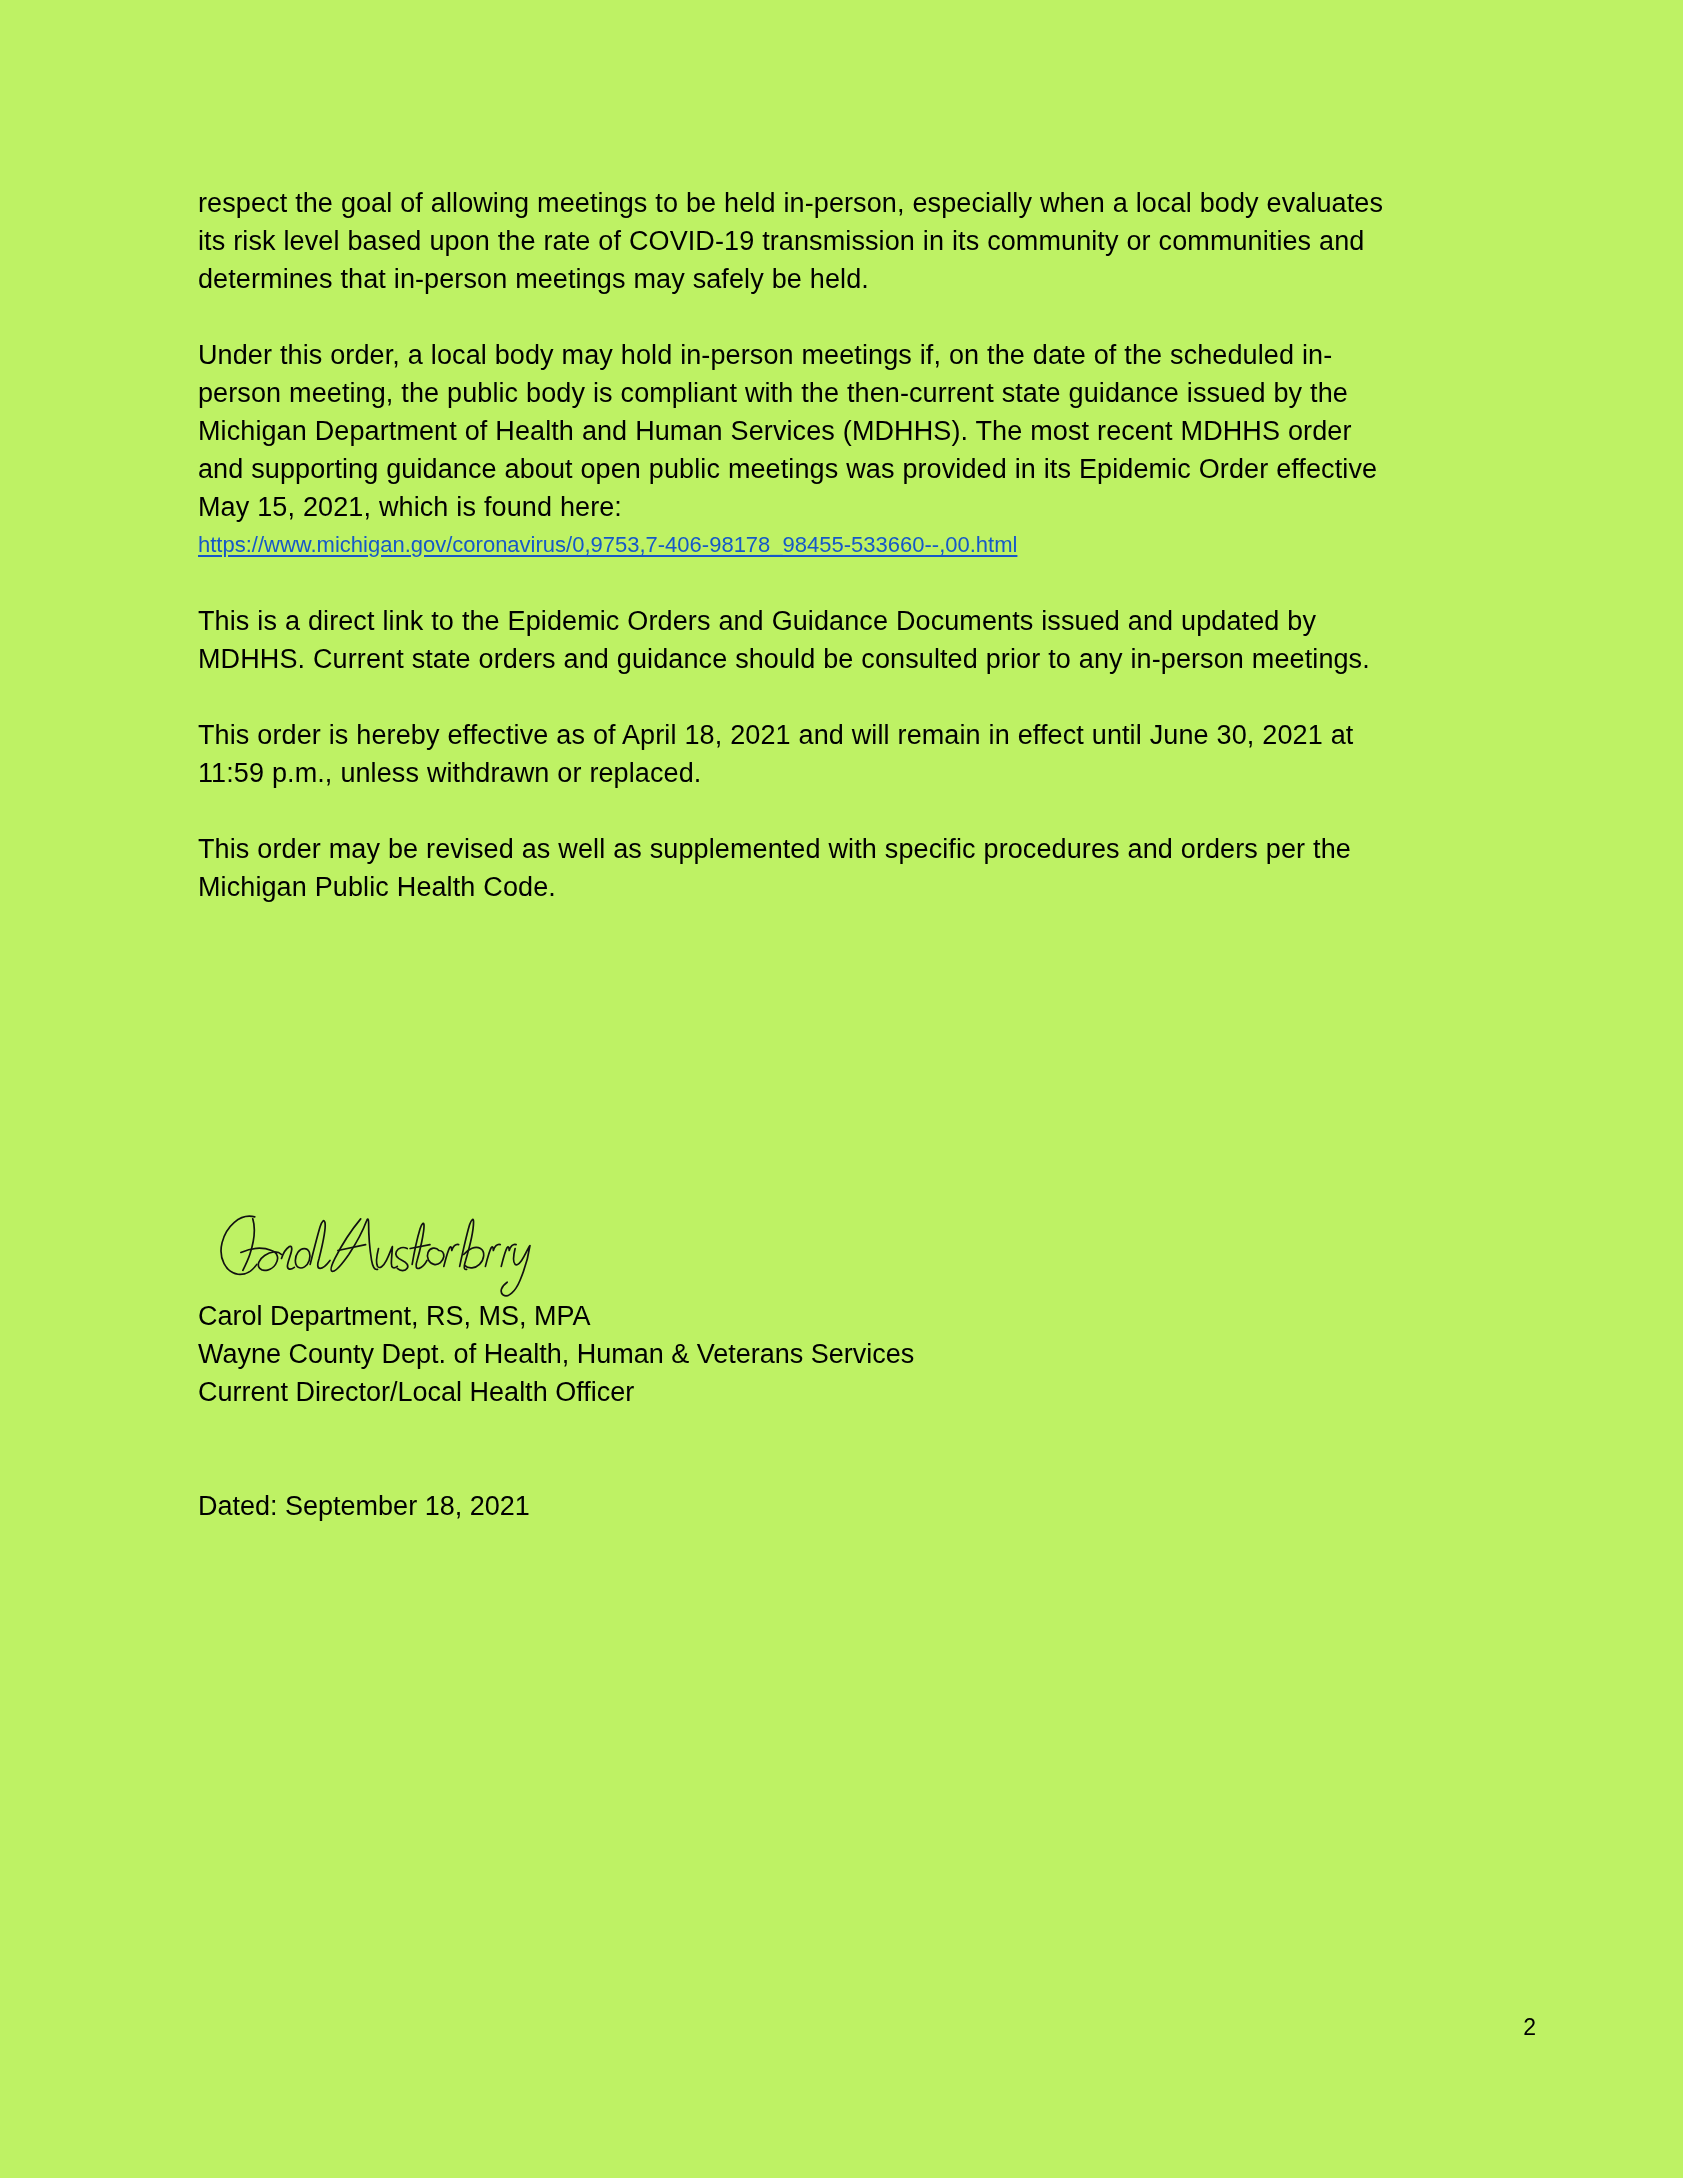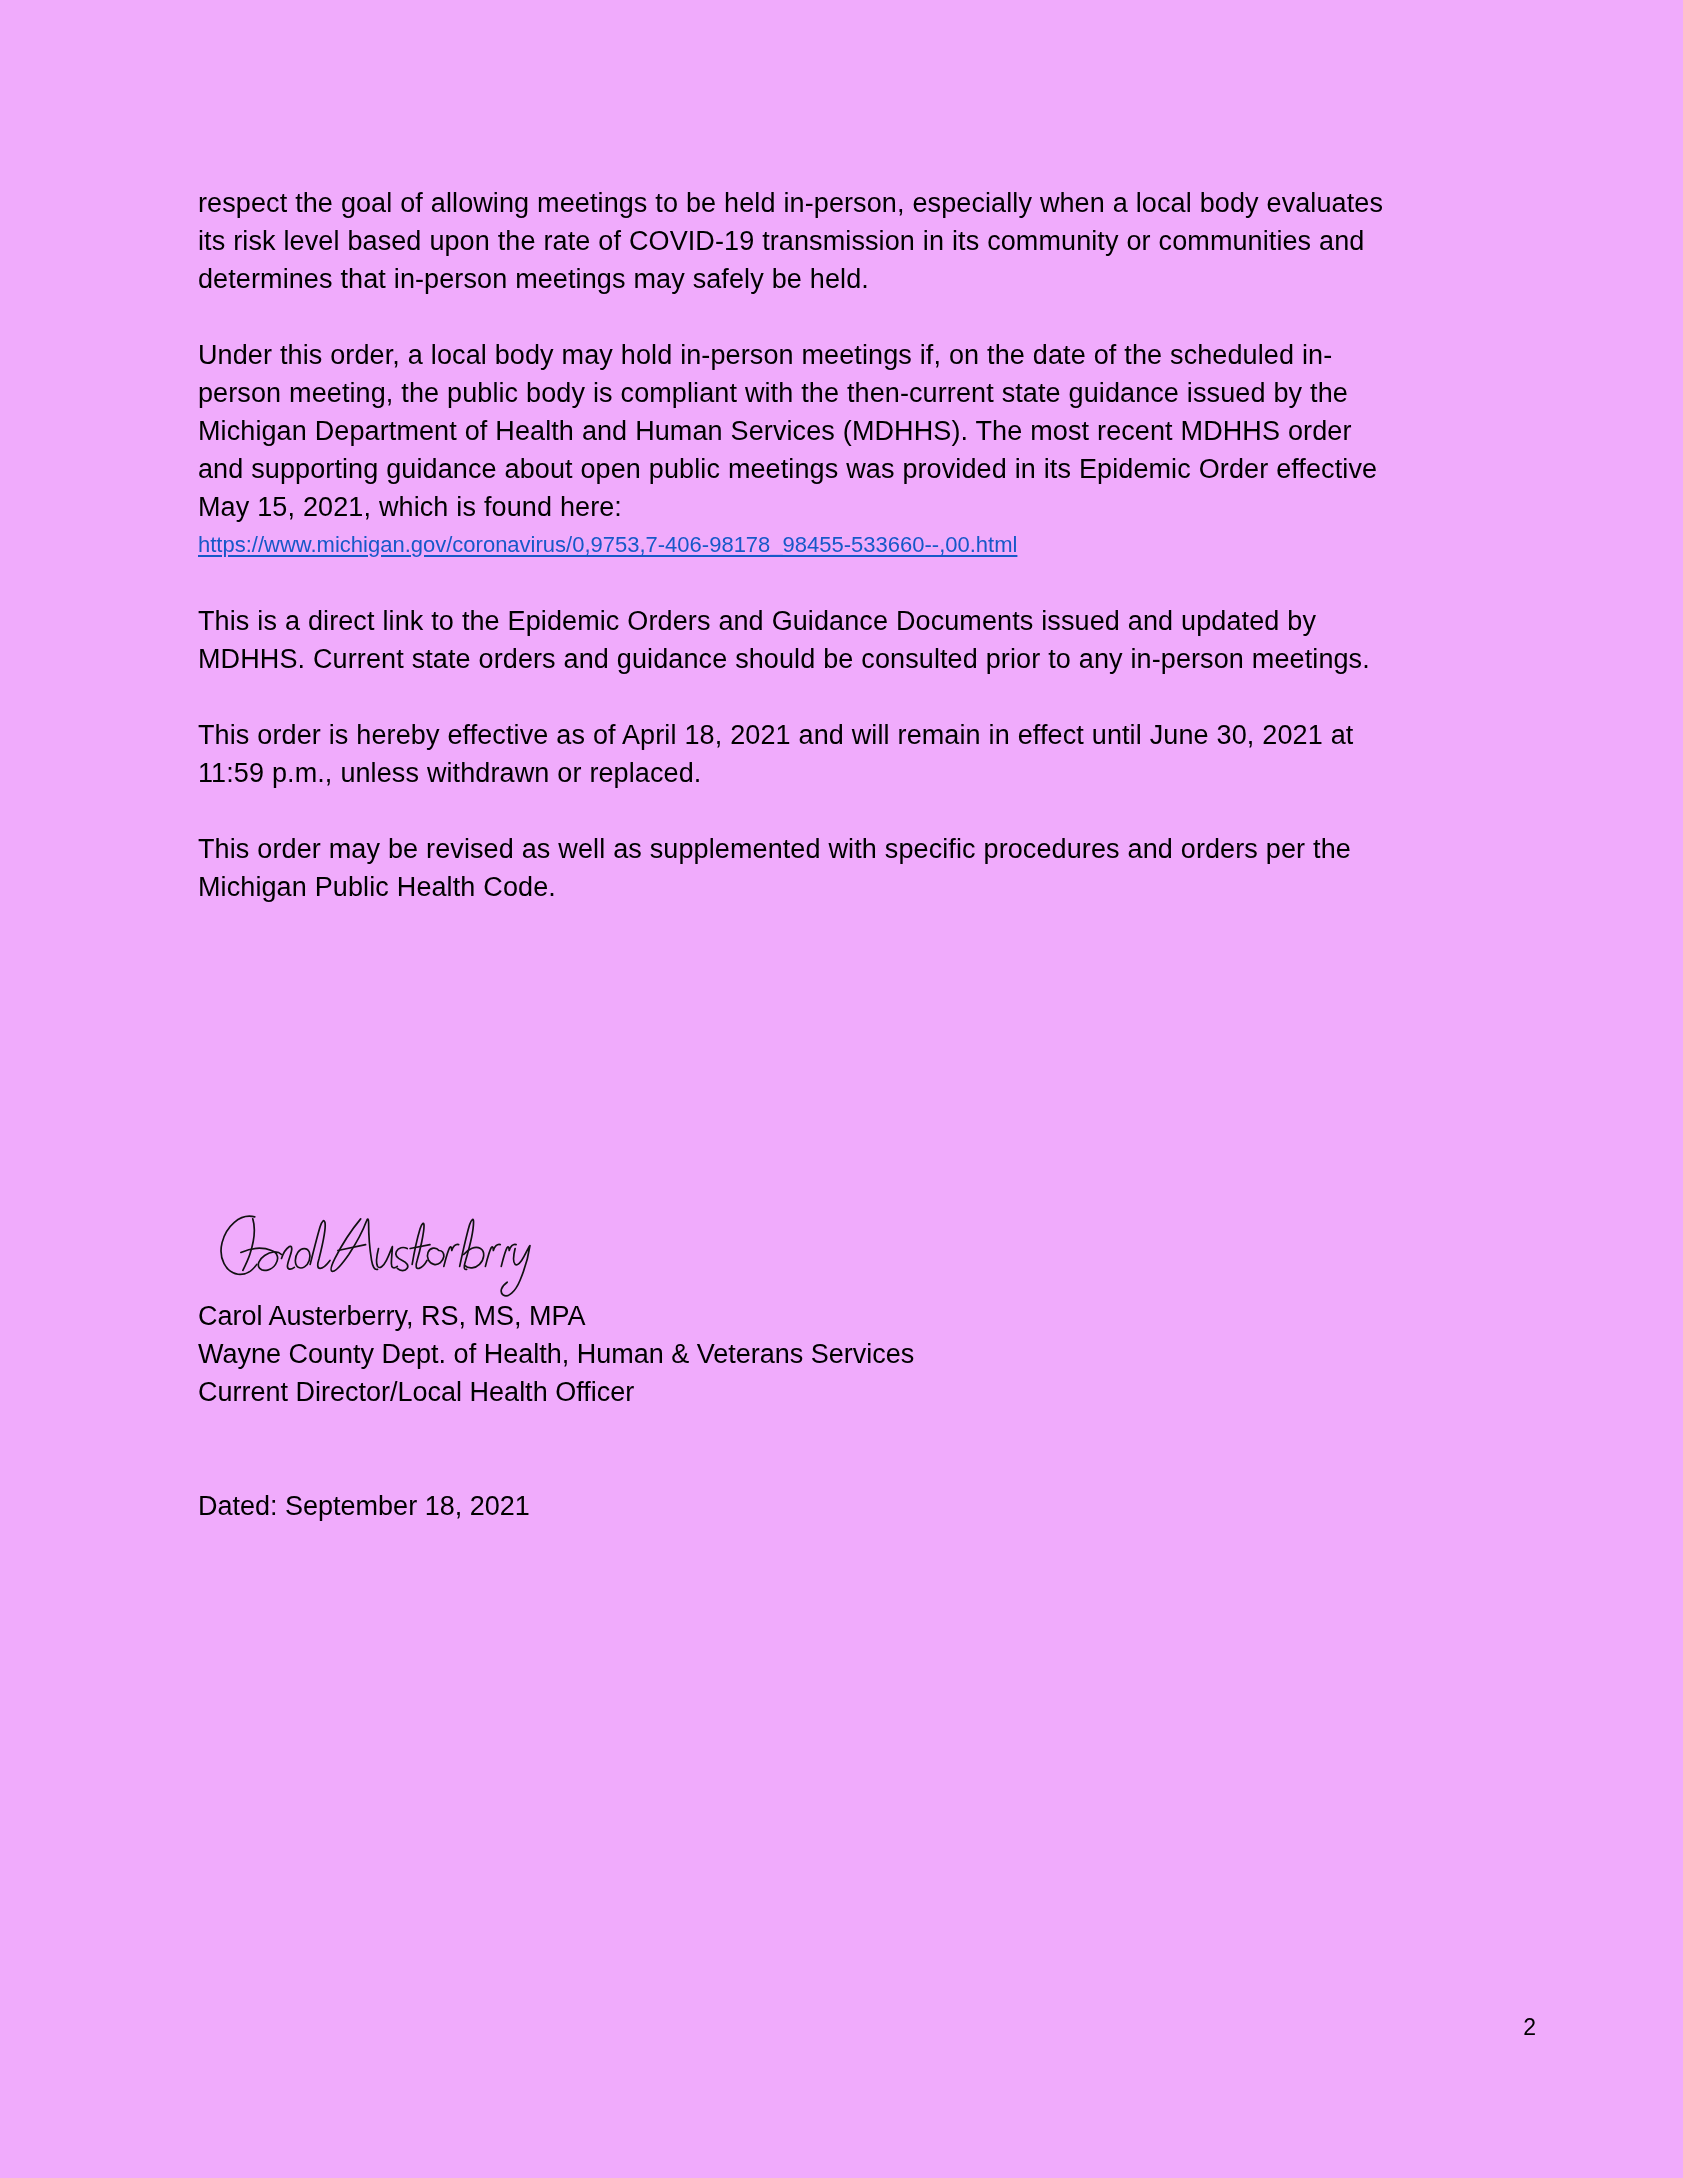--- a/index.html
+++ b/index.html
@@ -8,21 +8,21 @@
     background: #ffffff;
   }
   body {
     font-family: "Liberation Sans", sans-serif;
     color: #000000;
   }
   .page {
     position: relative;
     width: 1683px;
     height: 2178px;
-    background: #f0abfc;
+    background: #bef264;
     overflow: hidden;
     box-sizing: border-box;
   }
   .content {
     position: absolute;
     left: 198px;
     top: 184px;
     width: 1203px;
   }
   .para {
@@ -136,21 +136,21 @@
           <path d="M252 64 C255 50, 259 32, 262 22 C264 16, 266 15, 266 19 C266 28, 261 48, 258 58 C256 64, 256 68, 259 67"></path>
           <path d="M256 52 C261 46, 268 43, 273 46 C278 49, 277 57, 272 62 C268 66, 261 67, 257 63"></path>
           <path d="M278 64 C280 56, 282 48, 284 45 C285 43, 286 45, 286 48 C287 44, 290 41, 293 42"></path>
           <path d="M294 64 C296 56, 298 48, 300 45 C301 43, 302 45, 302 48 C303 44, 306 41, 309 42"></path>
           <path d="M308 46 C306 54, 306 60, 308 62 C310 64, 314 60, 317 54 C320 48, 322 44, 323 43 C322 50, 318 66, 313 78 C308 90, 301 96, 296 93 C292 90, 294 84, 300 80"></path>
         </g>
       </svg>
     </div>
 
     <div class="sig-name-lines">
-      <p class="sig-line">Carol Austerberry, RS, MS, MPA</p>
+      <p class="sig-line">Carol Department, RS, MS, MPA</p>
       <p class="sig-line">Wayne County Dept. of Health, Human &amp; Veterans Services</p>
       <p class="sig-line">Current Director/Local Health Officer</p>
     </div>
 
     <p class="dated-line">Dated: September 18, 2021</p>
 
   </div>
 
   <div class="page-number">2</div>
 

